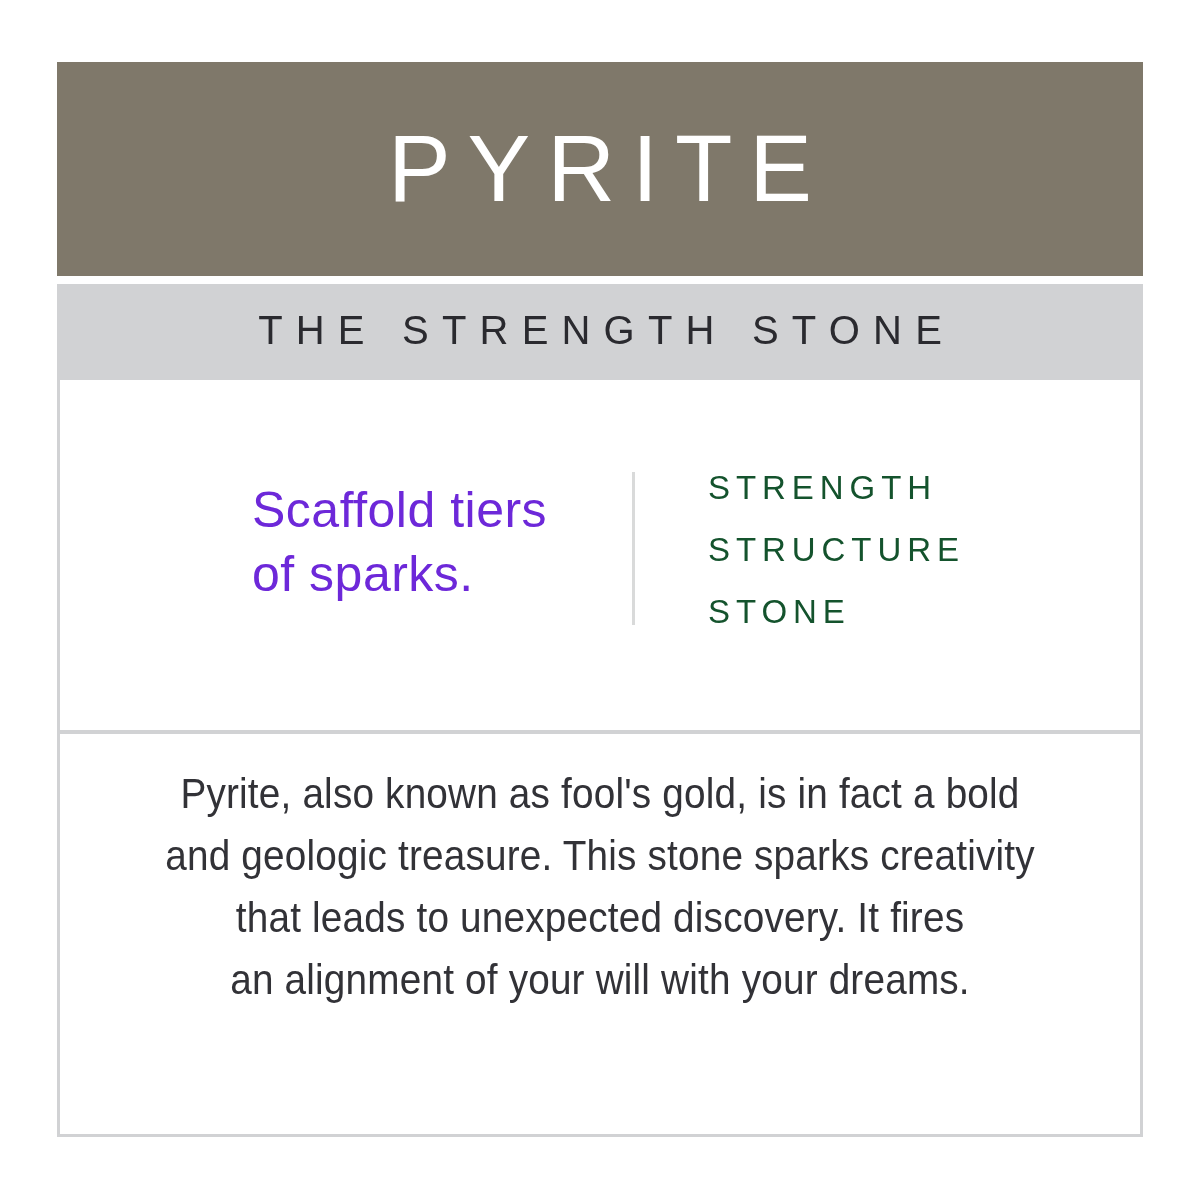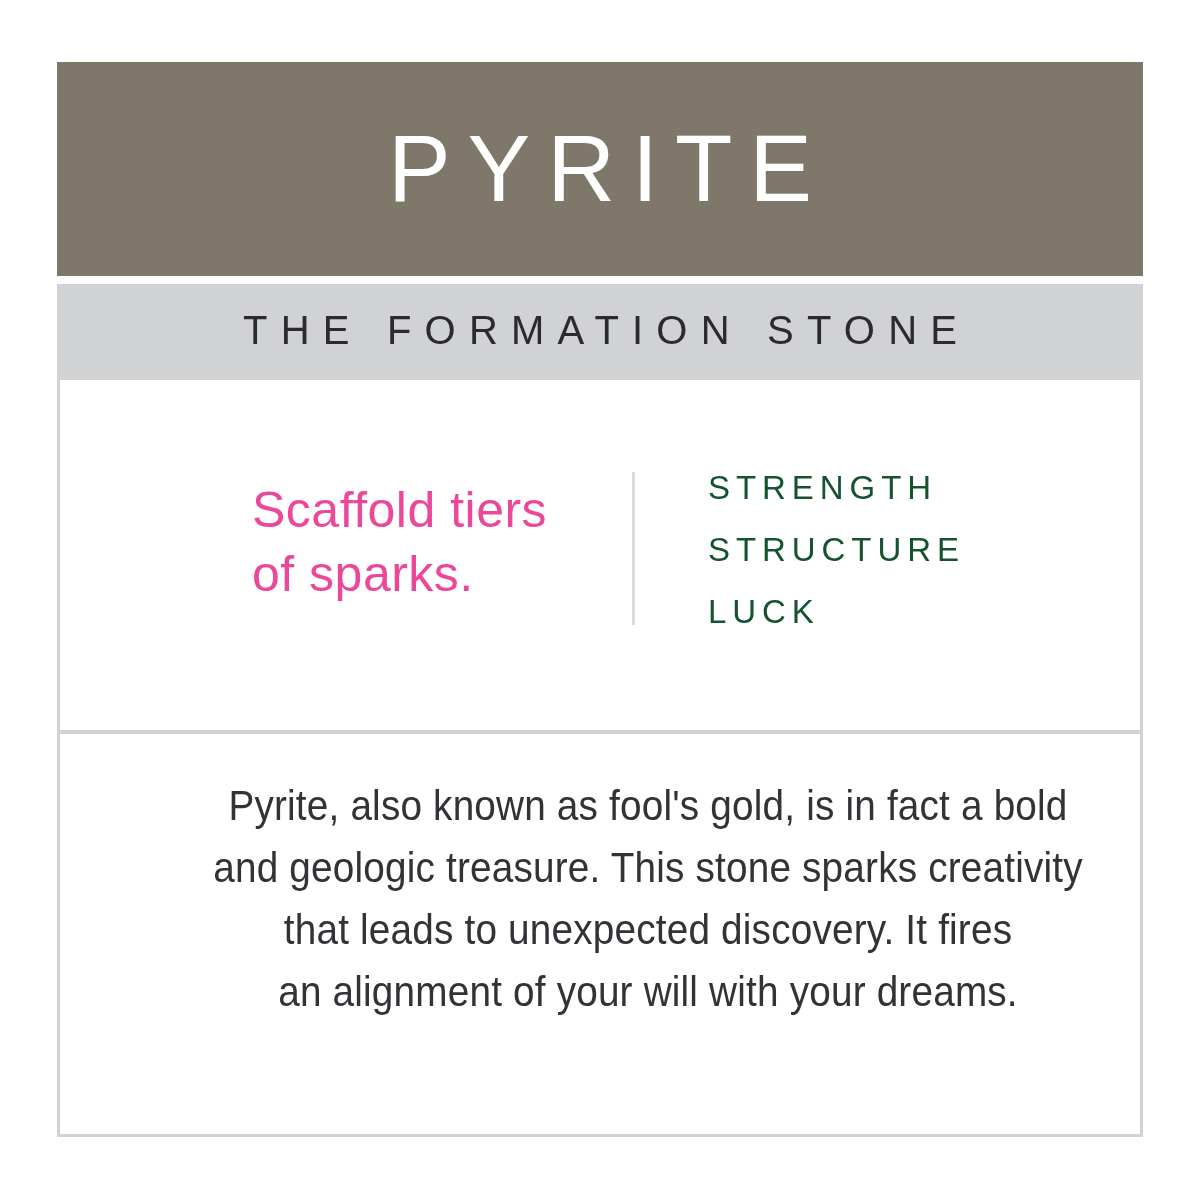--- a/index.html
+++ b/index.html
@@ -58,21 +58,21 @@
     background: #ffffff;
   }
   .info-section {
     position: relative;
     width: 100%; height: 354px;
     border-bottom: 4px solid #d1d2d4;
   }
   .tagline {
     position: absolute;
     left: 192px; top: 98px;
-    color: #ec4899;
+    color: #6d28d9;
     font-size: 50px;
     font-weight: 300;
     line-height: 64px;
     letter-spacing: 0.01em;
   }
   .vertical-divider {
     position: absolute;
     left: 572px; top: 92px;
     width: 3px; height: 153px;
     background: #d9dada;
@@ -89,23 +89,22 @@
     font-size: 33px;
     font-weight: 400;
     letter-spacing: 0.18em;
     white-space: nowrap;
   }
 
   
   .description-section {
     position: relative;
     width: 100%;
-    padding-top: 40px;
+    padding-top: 28px;
     text-align: center;
-    margin-left: 48px;
   }
   .description-line {
     display: block;
     color: #323237;
     font-size: 43px;
     font-weight: 400;
     line-height: 62px;
     letter-spacing: 0.005em;
     transform: scaleX(0.9);
     transform-origin: 50% 50%;
@@ -115,37 +114,37 @@
 </head>
 <body>
 
 <div class="card">
 
   <div class="title-band">
     <div class="stone-title">PYRITE</div>
   </div>
 
   <div class="subtitle-band">
-    <div class="stone-subtitle">THE FORMATION STONE</div>
+    <div class="stone-subtitle">THE STRENGTH STONE</div>
   </div>
 
   <div class="content-frame">
 
     <div class="info-section">
       <div class="tagline">
         <div>Scaffold tiers</div>
         <div>of sparks.</div>
       </div>
 
       <div class="vertical-divider"></div>
 
       <ul class="keyword-list">
         <li>STRENGTH</li>
         <li>STRUCTURE</li>
-        <li>LUCK</li>
+        <li>STONE</li>
       </ul>
     </div>
 
     <div class="description-section">
       <span class="description-line">Pyrite, also known as fool's gold, is in fact a bold</span>
       <span class="description-line">and geologic treasure. This stone sparks creativity</span>
       <span class="description-line">that leads to unexpected discovery. It fires</span>
       <span class="description-line">an alignment of your will with your dreams.</span>
     </div>
 

